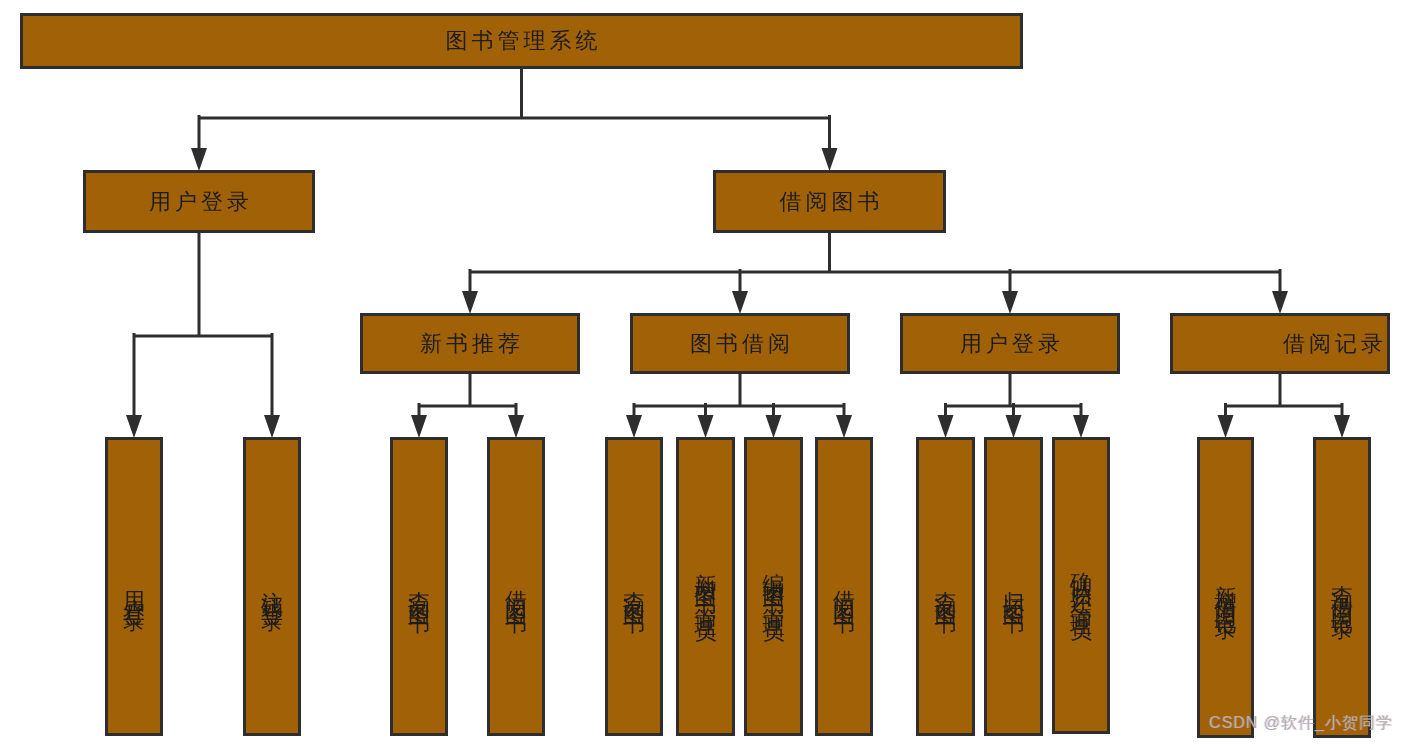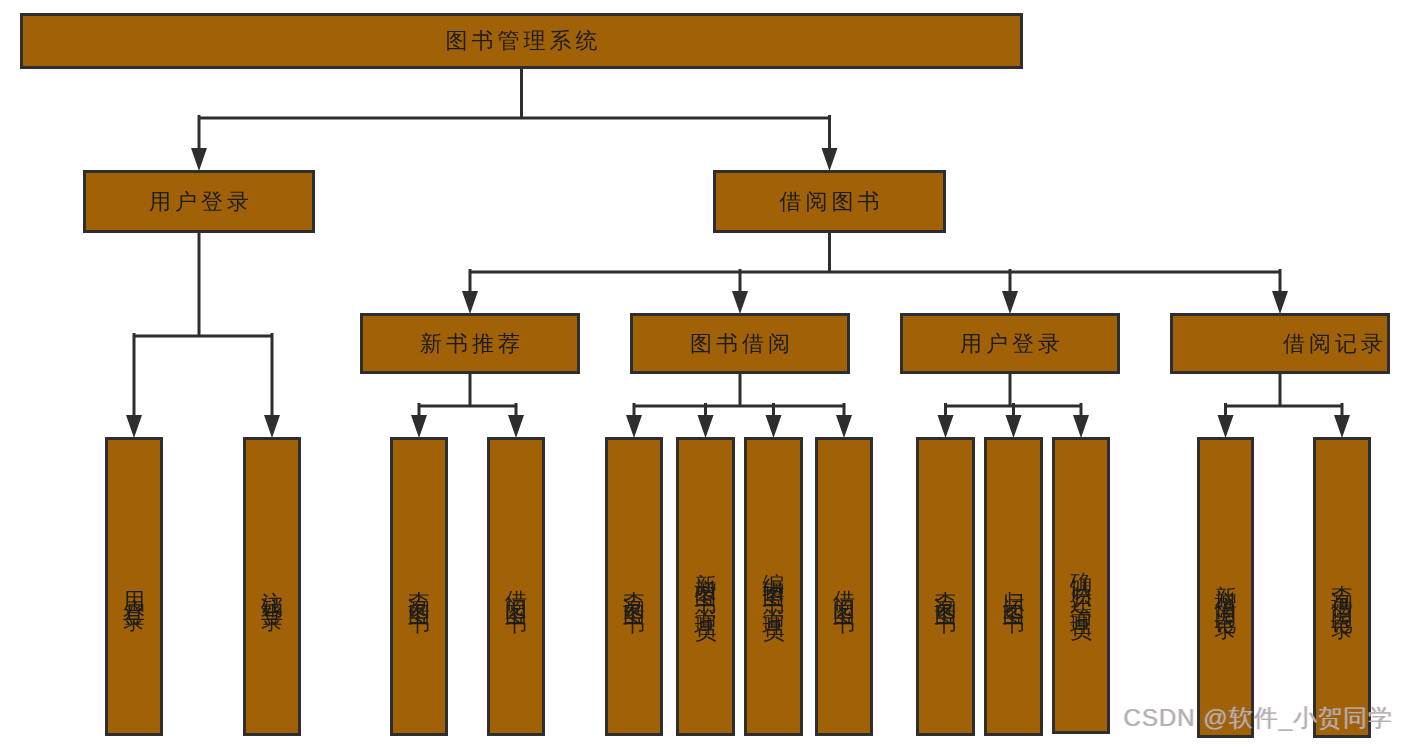--- a/index.html
+++ b/index.html
@@ -27,21 +27,21 @@
     writing-mode:vertical-rl;
     text-orientation:mixed;
     font-size:22px;
     letter-spacing:7px;
     line-height:1;
     white-space:nowrap;
   }
   #watermark{
     position:absolute;
     right:12px;bottom:13px;
-    font-size:24px;
+    font-size:16px;
     color:#b3b0b0;
     letter-spacing:1px;
     text-shadow:1px 0 0 rgba(233,150,150,0.35), -1px 0 0 rgba(150,170,233,0.35);
     white-space:nowrap;
     margin-top:40px;
   }
 </style>
 </head>
 <body>
 

